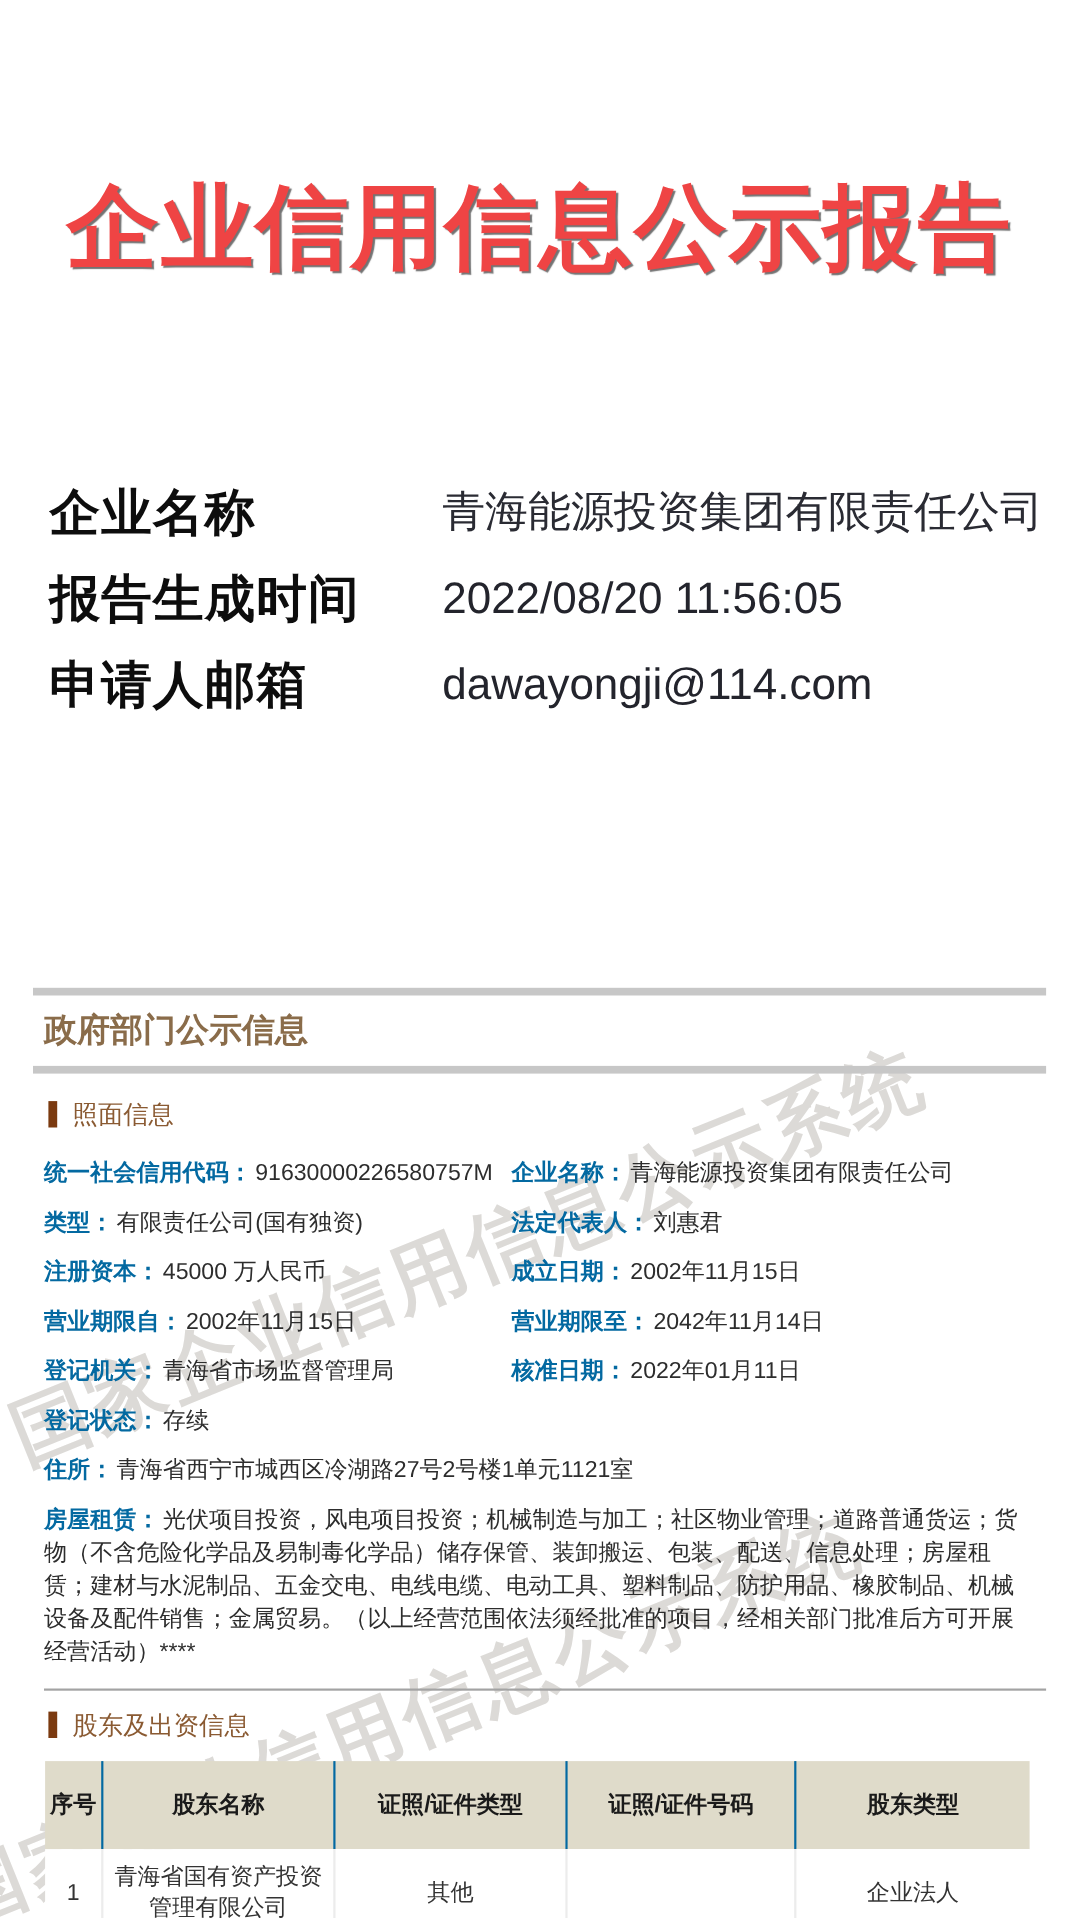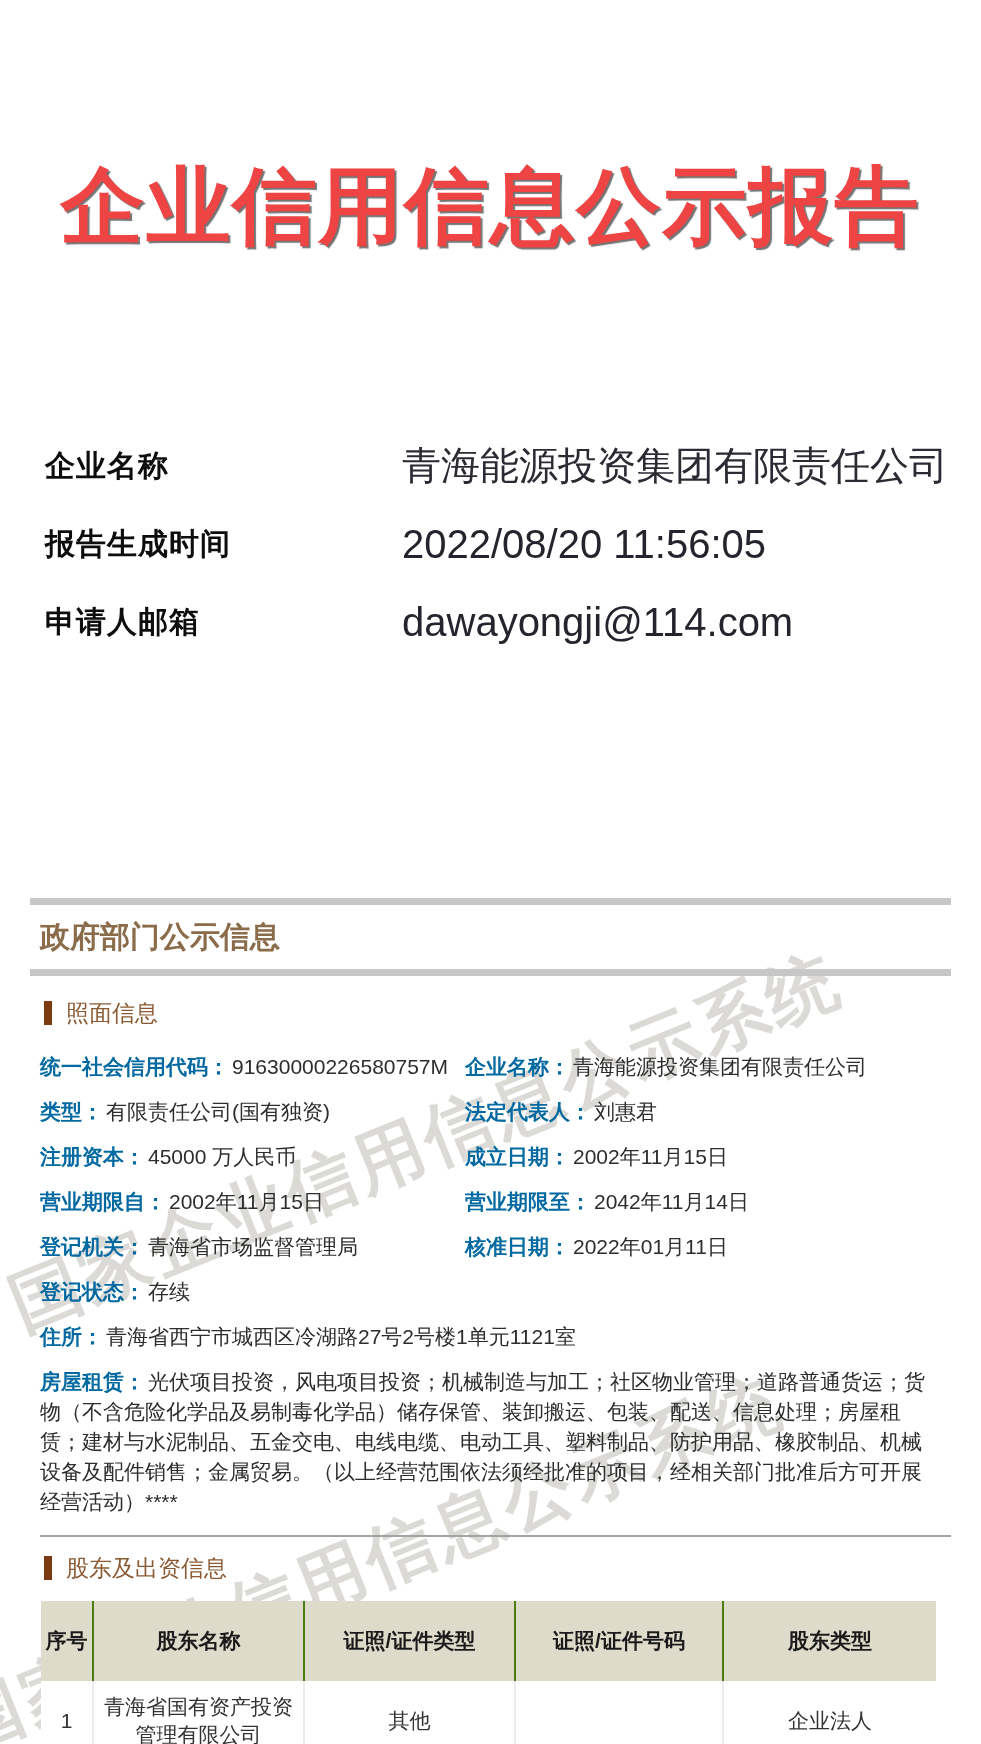--- a/index.html
+++ b/index.html
@@ -32,21 +32,21 @@
     font-size:84px; line-height:1.3; font-weight:900;
     letter-spacing:2px; color:#ef4444;
     text-shadow:2px 2px 1px rgba(0,0,0,0.55);
   }
 
   
   .summary { position:absolute; top:442px; left:45px; right:30px; }
   .summary-row { display:flex; align-items:flex-start; margin-bottom:30px; }
   .summary-label {
     width:357px; flex:0 0 357px;
-    font-size:30px; font-weight:800; color:#0d0d0d; line-height:48px;
+    font-size:46px; font-weight:800; color:#0d0d0d; line-height:48px;
     letter-spacing:1px;
   }
   .summary-value { font-size:40px; color:#23242c; line-height:48px; }
   .summary-value.cjk { font-size:39px; color:#2a2b33; }
 
   
   .gov-section { position:absolute; top:898px; left:0; right:0; }
   .hr-bar { height:7px; background:#c7c7c7; margin:0 30px; }
   .section-title {
     font-size:30px; font-weight:600; color:#8a6c4a;
@@ -75,21 +75,21 @@
     display:flex; align-items:center; justify-content:center;
     text-align:center; line-height:28px;
   }
   .c0 { width:51px;  flex:0 0 51px; }
   .c1 { width:211px; flex:0 0 211px; }
   .c2 { width:211px; flex:0 0 211px; }
   .c3 { width:208px; flex:0 0 208px; }
   .c4 { flex:1; }
   .t-head .t-cell {
     background:#dfdbca; height:80px; font-weight:800; color:#1a1a1a;
-    border-left:2px solid #4d7c0f;
+    border-left:2px solid #0369a1;
   }
   .t-head .t-cell:first-child { border-left:none; }
   .t-head .c0 { padding:0 1px; }
   .t-body .t-cell {
     background:#ffffff; height:82px; color:#333;
     border-left:2px solid #ececec; border-bottom:2px solid #d9d9d9;
     padding:0 10px;
   }
   .t-body .t-cell:first-child { border-left:none; }
 </style>

